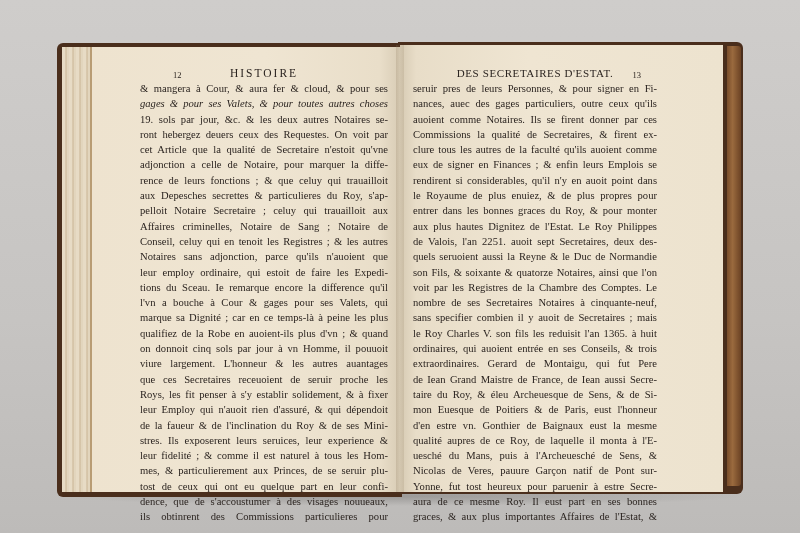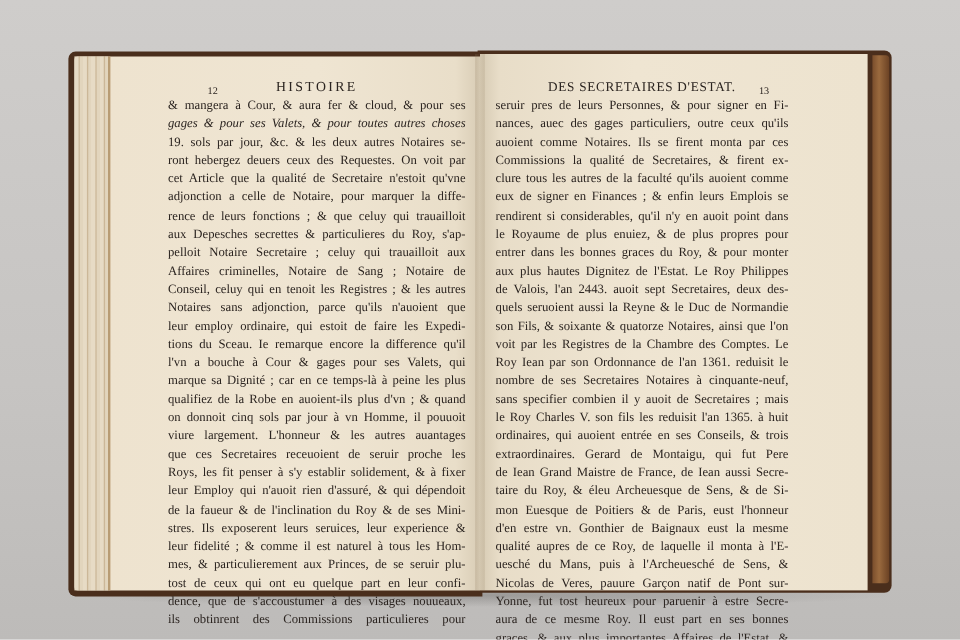--- a/index.html
+++ b/index.html
@@ -114,33 +114,32 @@
     <div class="line">ils obtinrent des Commissions particulieres pour</div>
   </div>
 
   <div class="text-block right-text">
     <div class="header-row">
       <span class="runhead">DES SECRETAIRES D'ESTAT.</span>
       <span class="folio">13</span>
     </div>
     <div class="line">seruir pres de leurs Personnes, &amp; pour signer en Fi-</div>
     <div class="line">nances, auec des gages particuliers, outre ceux qu'ils</div>
-    <div class="line">auoient comme Notaires. Ils se firent monta par ces</div>
+    <div class="line">auoient comme Notaires. Ils se firent donner par ces</div>
     <div class="line">Commissions la qualité de Secretaires, &amp; firent ex-</div>
     <div class="line">clure tous les autres de la faculté qu'ils auoient comme</div>
     <div class="line">eux de signer en Finances ; &amp; enfin leurs Emplois se</div>
     <div class="line">rendirent si considerables, qu'il n'y en auoit point dans</div>
     <div class="line">le Royaume de plus enuiez, &amp; de plus propres pour</div>
     <div class="line">entrer dans les bonnes graces du Roy, &amp; pour monter</div>
     <div class="line">aux plus hautes Dignitez de l'Estat. Le Roy Philippes</div>
-    <div class="line">de Valois, l'an 2443. auoit sept Secretaires, deux des-</div>
+    <div class="line">de Valois, l'an 2251. auoit sept Secretaires, deux des-</div>
     <div class="line">quels seruoient aussi la Reyne &amp; le Duc de Normandie</div>
     <div class="line">son Fils, &amp; soixante &amp; quatorze Notaires, ainsi que l'on</div>
     <div class="line">voit par les Registres de la Chambre des Comptes. Le</div>
-    <div class="line">Roy Iean par son Ordonnance de l'an 1361. reduisit le</div>
     <div class="line">nombre de ses Secretaires Notaires à cinquante-neuf,</div>
     <div class="line">sans specifier combien il y auoit de Secretaires ; mais</div>
     <div class="line">le Roy Charles V. son fils les reduisit l'an 1365. à huit</div>
     <div class="line">ordinaires, qui auoient entrée en ses Conseils, &amp; trois</div>
     <div class="line">extraordinaires. Gerard de Montaigu, qui fut Pere</div>
     <div class="line">de Iean Grand Maistre de France, de Iean aussi Secre-</div>
     <div class="line">taire du Roy, &amp; éleu Archeuesque de Sens, &amp; de Si-</div>
     <div class="line">mon Euesque de Poitiers &amp; de Paris, eust l'honneur</div>
     <div class="line">d'en estre vn. Gonthier de Baignaux eust la mesme</div>
     <div class="line">qualité aupres de ce Roy, de laquelle il monta à l'E-</div>

